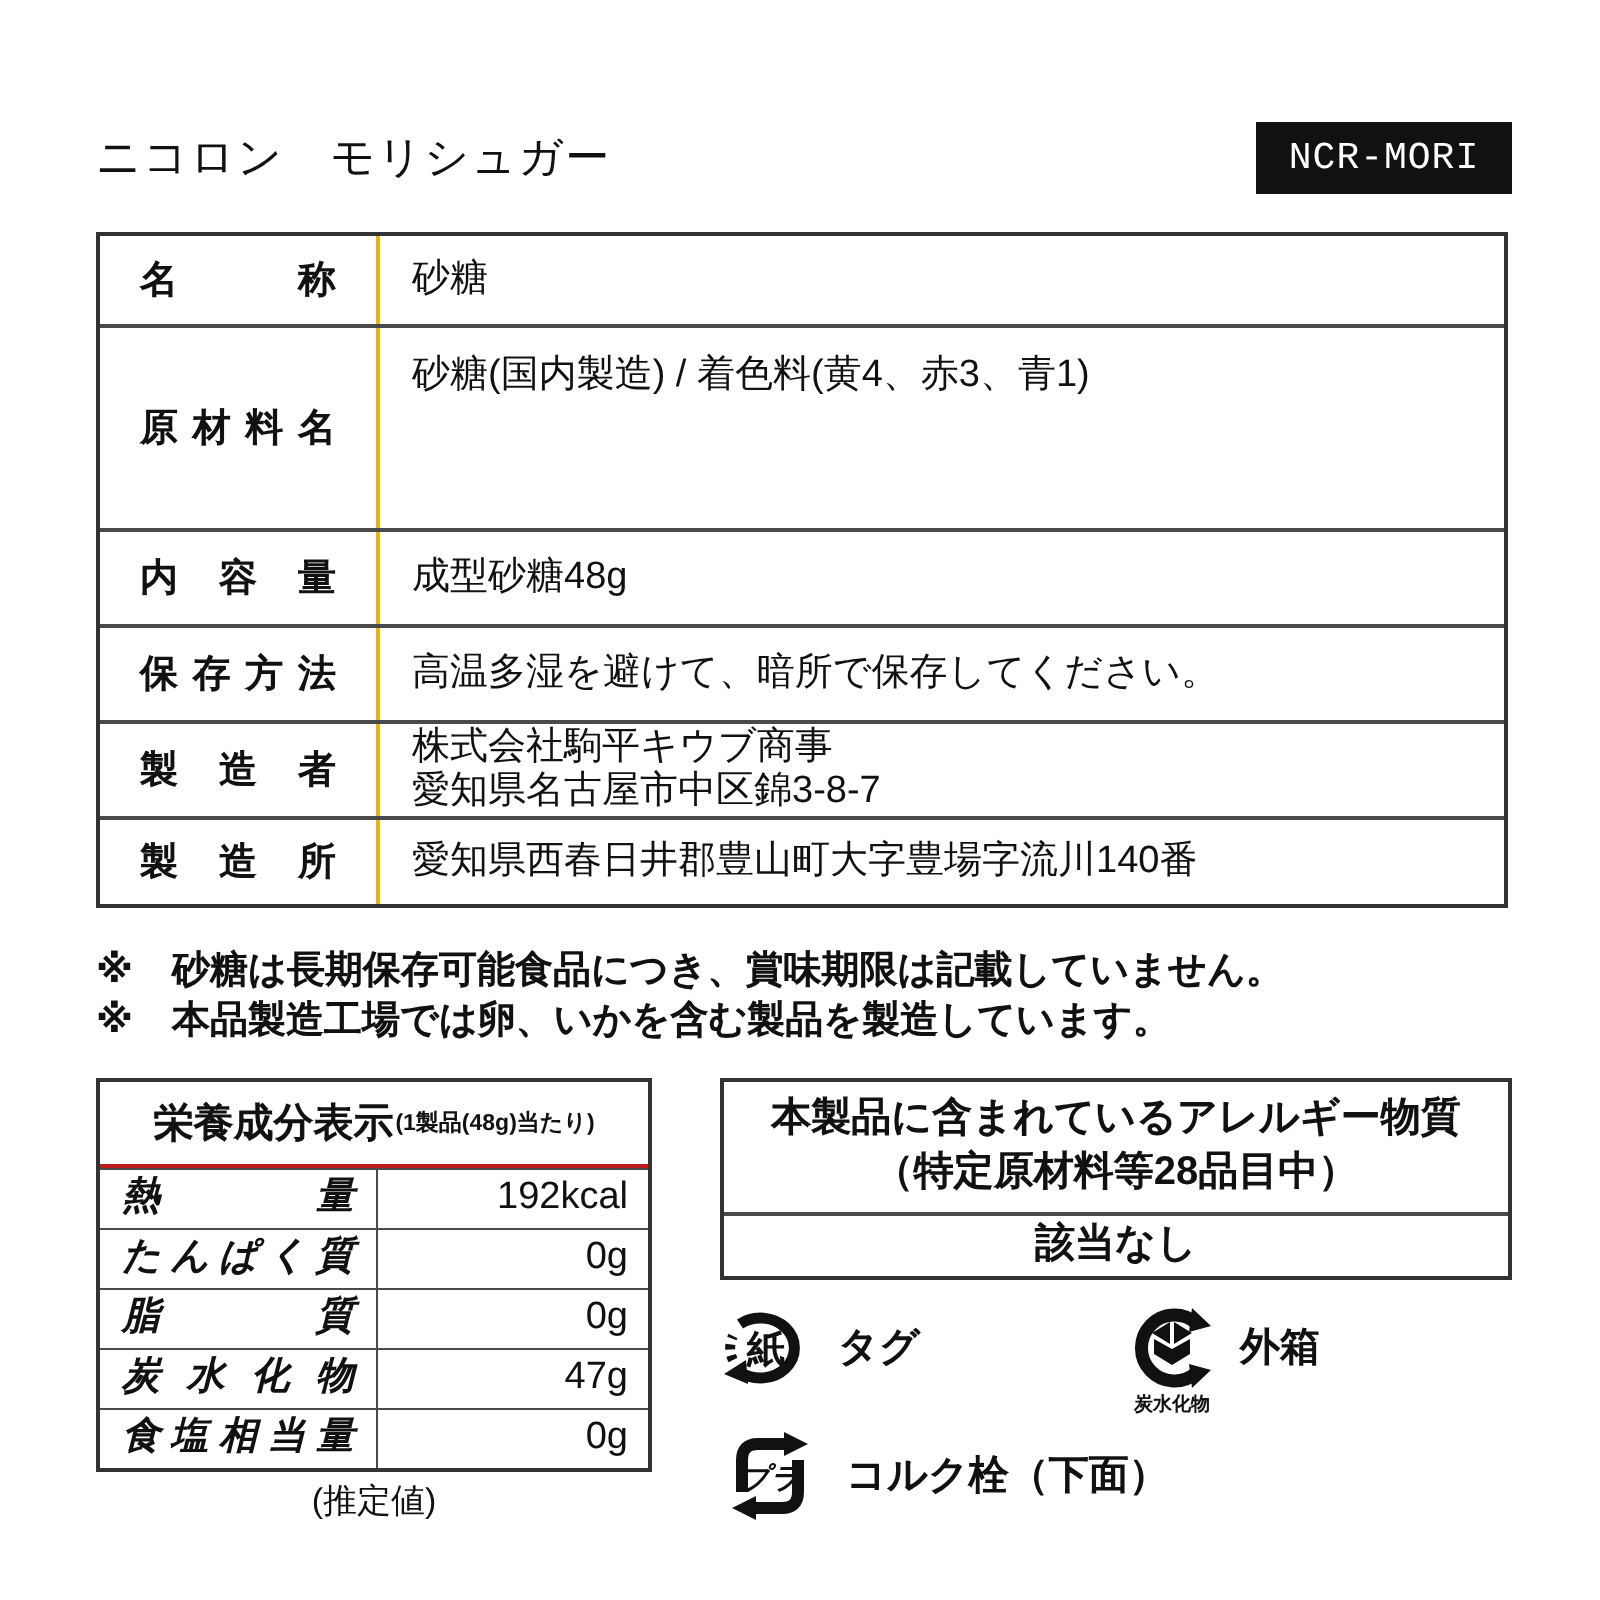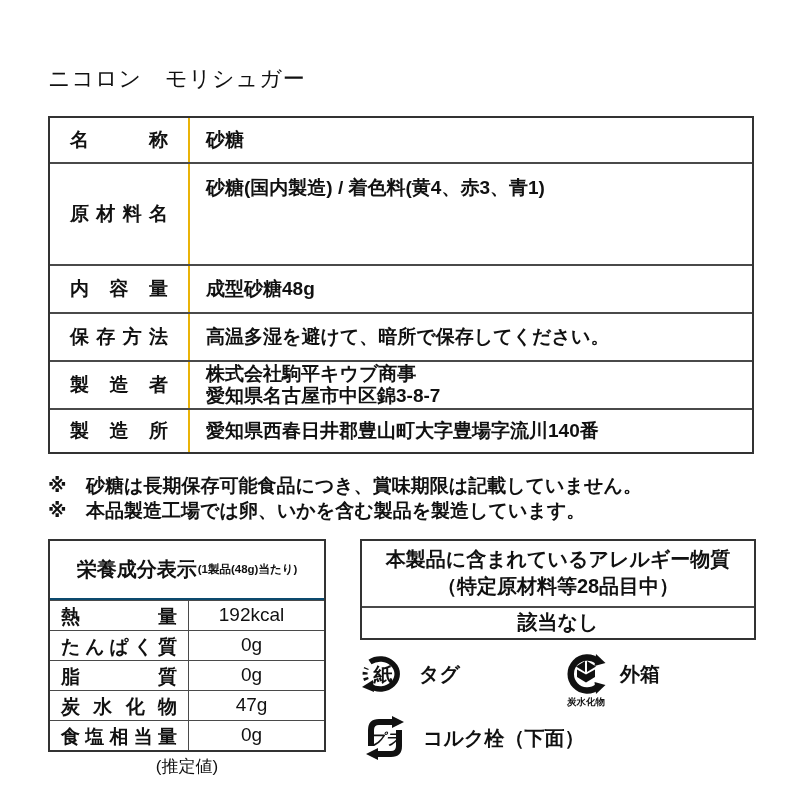--- a/index.html
+++ b/index.html
@@ -31,50 +31,50 @@
   .spec-label {
     border-right: 2px solid #eab308;
     display: flex; align-items: center;
     padding: 0 20px;
     font-size: 19px; font-weight: bold;
   }
   .spec-label span { width: 100%; text-align: justify; text-align-last: justify; }
   .spec-value {
     display: flex; flex-direction: column; justify-content: center;
     padding-left: 16px;
-    font-size: 19px; font-weight: bold; line-height: 22px;
+    font-size: 19px; font-weight: normal; line-height: 22px;
   }
   .spec-value.top { justify-content: flex-start; padding-top: 13px; }
 
   
   .notes { margin-top: 19px; }
   .note-line { display: flex; font-size: 19px; font-weight: bold; line-height: 25px; }
   .note-marker { width: 38px; flex: 0 0 38px; }
 
   
   .bottom { display: flex; margin-top: 16px; align-items: flex-start; }
 
   
   .nutrition-col { width: 278px; flex: 0 0 278px; }
   .nut-table { border: 2px solid #333; }
   .nut-header {
-    height: 59px; border-bottom: 2px solid #0c4a6e;
+    height: 43px; border-bottom: 2px solid #b91c1c;
     display: flex; align-items: center; justify-content: center;
   }
   .nut-title { font-size: 20px; font-weight: bold; }
   .nut-title-note { font-size: 11.5px; font-weight: bold; margin-left: 1px; }
   .nut-row { display: grid; grid-template-columns: 139px 1fr; border-top: 1.5px solid #4a4a4a; height: 30px; }
   .nut-row:first-of-type { border-top: none; }
   .nut-label {
     border-right: 1.5px solid #4a4a4a;
-    display: flex; align-items: flex-end; padding: 0 11px;
-    font-size: 19px; font-weight: bold;
+    display: flex; align-items: flex-start; padding: 0 11px;
+    font-size: 19px; font-weight: bold; font-style: italic;
   }
   .nut-label span { width: 100%; text-align: justify; text-align-last: justify; }
-  .nut-value { text-align: center; line-height: 28px; font-size: 19px; padding-right: 10px; }
+  .nut-value { text-align: right; line-height: 28px; font-size: 19px; padding-right: 10px; }
   .nut-footnote { text-align: center; font-size: 17px; margin-top: 3px; }
 
   
   .right-col { margin-left: 34px; width: 402px; }
   .allergy-box { border: 2px solid #333; }
   .allergy-head {
     text-align: center; font-size: 20px; font-weight: bold;
     line-height: 27px; padding: 5px 0 6px;
     border-bottom: 2px solid #4a4a4a;
   }
@@ -91,20 +91,21 @@
   .recycle-row2 .recycle-label { line-height: 46px; }
   svg text { font-family: "Liberation Sans", "DejaVu Sans", sans-serif; }
 </style>
 </head>
 <body>
 
 <div class="page">
 
   <div class="header">
     <div class="title">ニコロン　モリシュガー</div>
+    <div class="product-code">NCR-MORI</div>
   </div>
 
   <div class="spec-table">
     <div class="spec-row h44">
       <div class="spec-label">
           <span>名称</span>
         </div>
       <div class="spec-value">
           <div>砂糖</div>
         </div>

